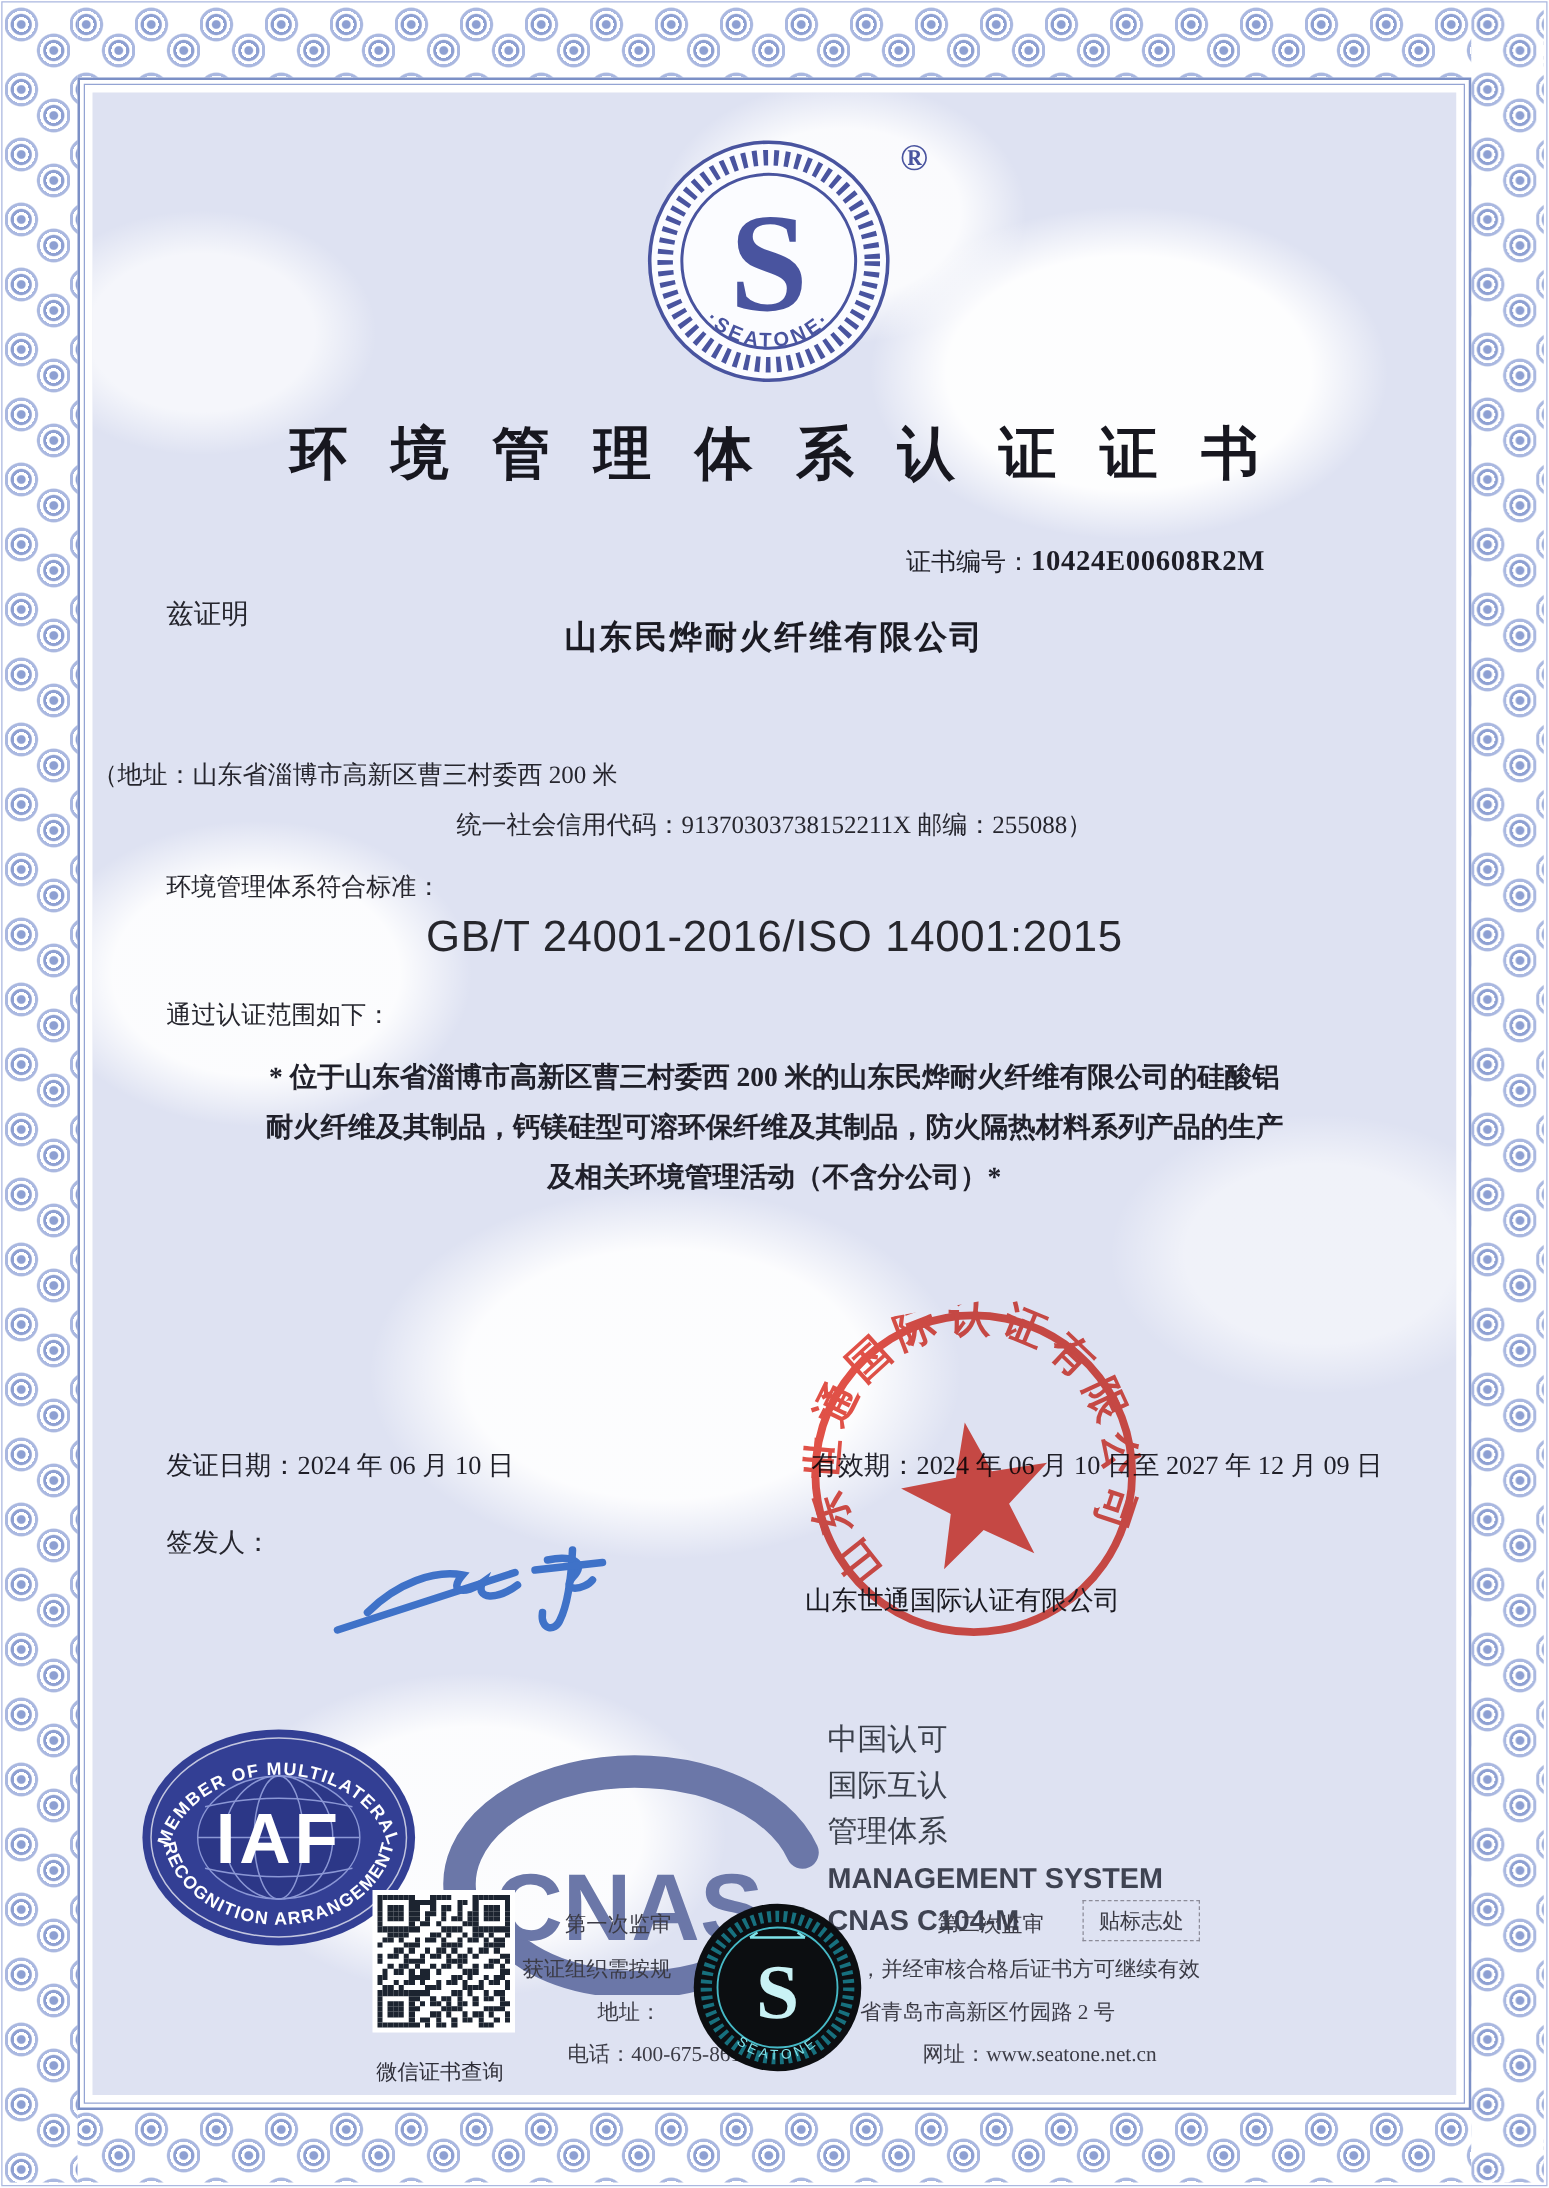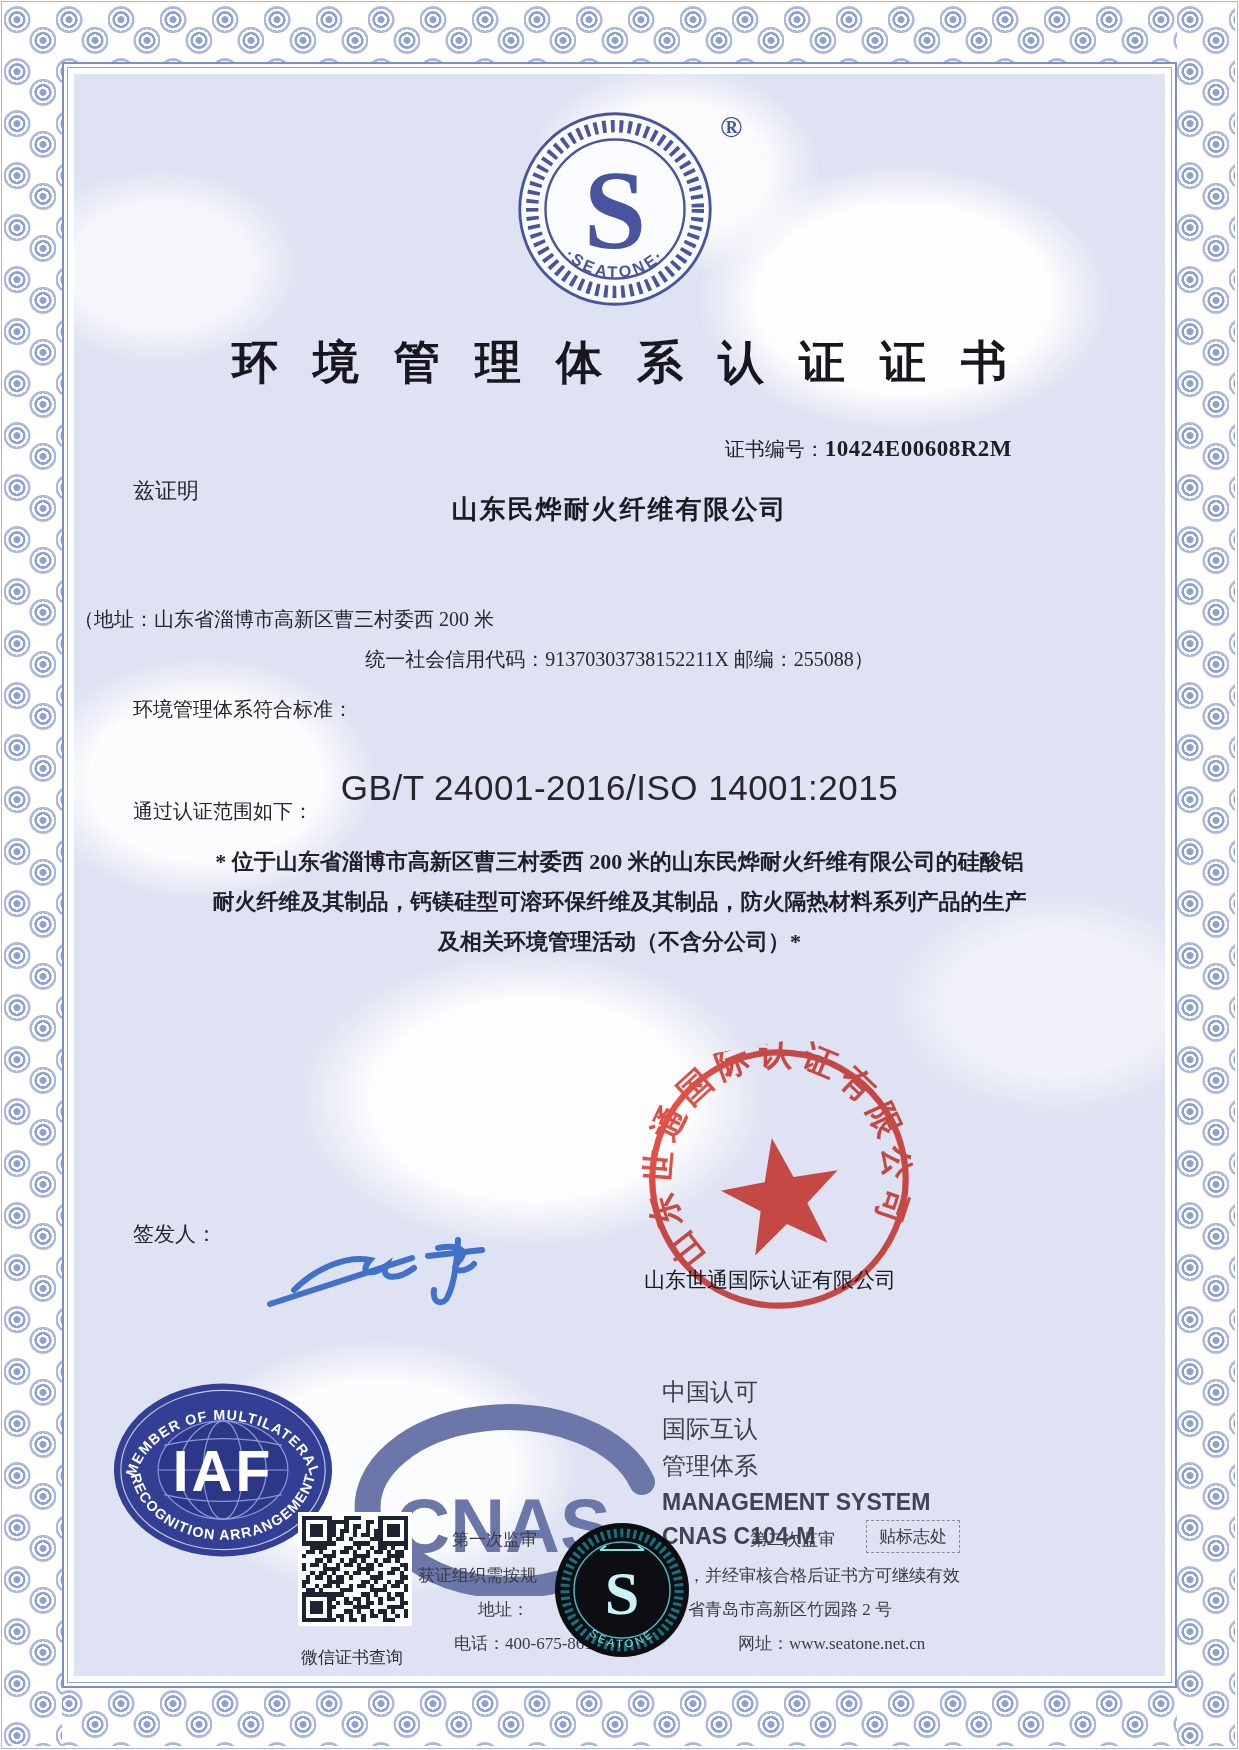--- a/index.html
+++ b/index.html
@@ -44,21 +44,21 @@
          letter-spacing:35px;text-indent:35px;color:#17171f;}
   .certno{right:153px;top:362px;font-size:20px;color:#1d1d26;}
   .certno b{font-size:23px;letter-spacing:.5px;}
   .certify{left:59px;top:402px;font-size:22px;}
   .company{left:0;width:100%;top:418px;text-align:center;font-size:26px;font-weight:bold;
            letter-spacing:2px;color:#1b1b23;}
   .addr1{left:0;width:100%;top:532px;text-align:left;font-size:20px;}
   .addr2{left:0;width:100%;top:572px;text-align:center;font-size:20px;}
   .stdlabel{left:59px;top:622px;font-size:20px;}
   .standard{left:0;width:100%;top:656px;text-align:center;font-size:35px;color:#26262c;
-            font-family:"Liberation Sans","DejaVu Sans",sans-serif;letter-spacing:.5px;margin-top:38px;}
+            font-family:"Liberation Sans","DejaVu Sans",sans-serif;letter-spacing:.5px;}
   .scopelabel{left:59px;top:724px;font-size:20px;}
   .scope{left:59px;width:973px;top:768px;text-align:center;font-size:22px;font-weight:bold;
          line-height:40px;color:#20202a;}
   .notice{left:59px;width:973px;top:952px;font-size:18px;line-height:45px;color:#2a2a33;}
   .notice .j{text-align:justify;text-align-last:justify;}
   .notice .l{text-align:left;}
   .dates{left:59px;width:973px;top:1084px;display:flex;justify-content:space-between;
          font-size:21px;color:#1f1f28;}
   .signer{left:59px;top:1146px;font-size:21px;}
   .signature{left:186px;top:1158px;width:240px;height:110px;}
@@ -130,20 +130,24 @@
     <div class="abs standard">GB/T 24001-2016/ISO 14001:2015</div>
 
     <div class="abs scopelabel">通过认证范围如下：</div>
     <div class="abs scope">
       <div>* 位于山东省淄博市高新区曹三村委西 200 米的山东民烨耐火纤维有限公司的硅酸铝</div>
       <div>耐火纤维及其制品，钙镁硅型可溶环保纤维及其制品，防火隔热材料系列产品的生产</div>
       <div>及相关环境管理活动（不含分公司）*</div>
     </div>
 
 
+    <div class="abs dates">
+      <span>发证日期：2024 年 06 月 10 日</span>
+      <span>有效期：2024 年 06 月 10 日至 2027 年 12 月 09 日</span>
+    </div>
 
     <div class="abs signer">签发人：</div>
 
     <svg class="abs signature" viewBox="0 0 240 110" xmlns="http://www.w3.org/2000/svg">
       <g fill="none" stroke="#3f72c8" stroke-width="6" stroke-linecap="round">
         <path d="M 10,72 L 152,26"></path>
         <path d="M 34,58 C 58,34 88,24 110,28 C 98,42 112,44 126,34 C 120,48 138,48 154,36"></path>
         <path d="M 178,16 C 198,12 210,18 198,30 C 188,42 208,40 214,32"></path>
         <path d="M 198,8 C 197,30 194,52 188,64 C 184,74 172,72 174,58"></path>
         <path d="M 168,24 L 222,18"></path>

